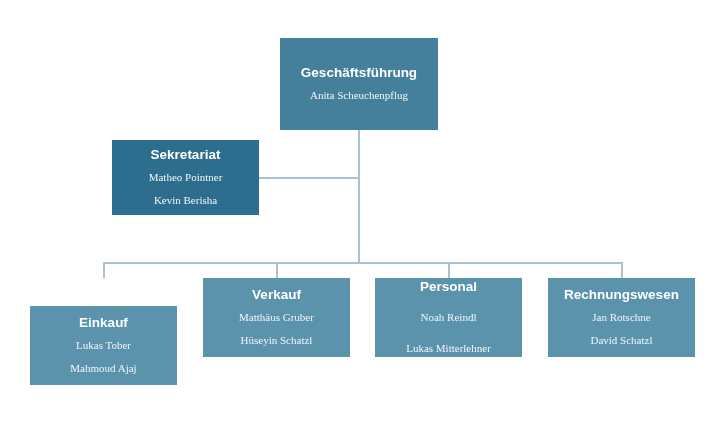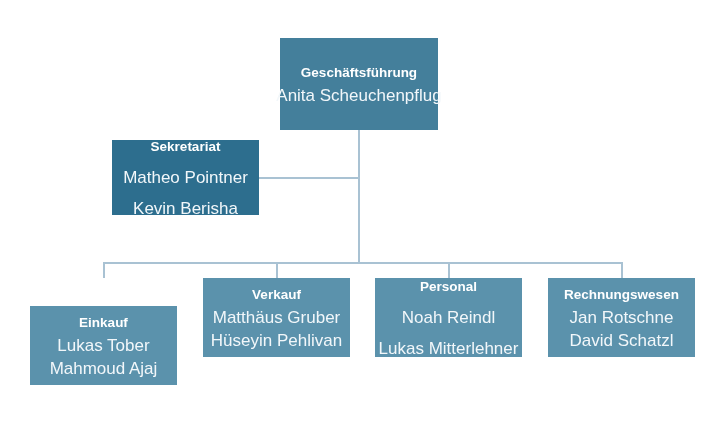--- a/index.html
+++ b/index.html
@@ -44,29 +44,30 @@
   .node .title {
     font-weight: bold;
     font-size: 13.5px;
     line-height: 22px;
     color: #ffffff;
     white-space: nowrap;
   }
 
   .node .member {
     font-weight: normal;
-    font-size: 17px;
+    font-size: 11px;
     line-height: 23px;
     color: #f2f7fa;
     white-space: nowrap;
+    font-family: Liberation Serif, serif;
   }
 
   
   .node.level-exec      { background: #447f9b; }
-  .node.level-staff     { background: #2d6e8e; gap: 8px; }
+  .node.level-staff     { background: #2d6e8e; }
   .node.level-dept      { background: #5b92ac; }
 </style>
 </head>
 <body>
 
 <div id="org-chart">
 
   <div class="connector v" style="left:358px; top:130px; height:133px;"></div>
 
   <div class="connector h" style="left:259px; top:177px; width:100px;"></div>
@@ -91,21 +92,21 @@
 
   <div class="node level-dept" style="left:30px; top:278px; width:147px; height:79px;margin-top:28px;">
     <div class="title">Einkauf</div>
     <div class="member">Lukas Tober</div>
     <div class="member">Mahmoud Ajaj</div>
   </div>
 
   <div class="node level-dept" style="left:203px; top:278px; width:147px; height:79px;">
     <div class="title">Verkauf</div>
     <div class="member">Matthäus Gruber</div>
-    <div class="member">Hüseyin Pehlivan</div>
+    <div class="member">Hüseyin Schatzl</div>
   </div>
 
   <div class="node level-dept" style="left:375px; top:278px; width:147px; height:79px;gap:8px;">
     <div class="title">Personal</div>
     <div class="member">Noah Reindl</div>
     <div class="member">Lukas Mitterlehner</div>
   </div>
 
   <div class="node level-dept" style="left:548px; top:278px; width:147px; height:79px;align-items:center;">
     <div class="title">Rechnungswesen</div>

